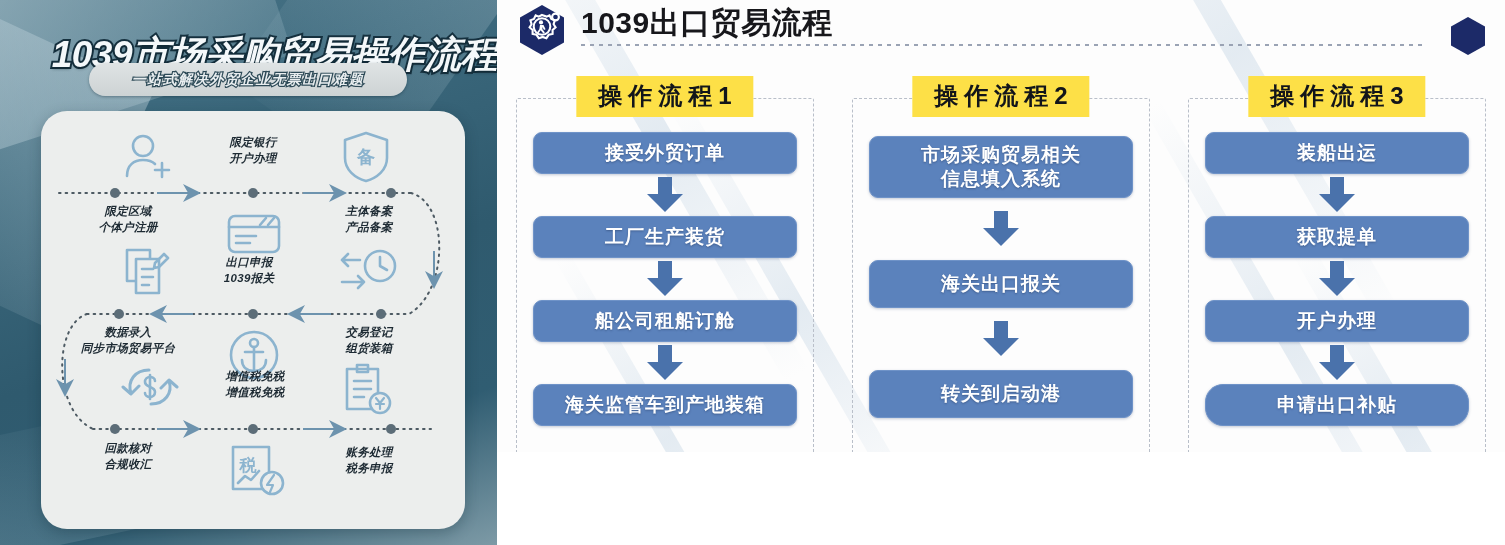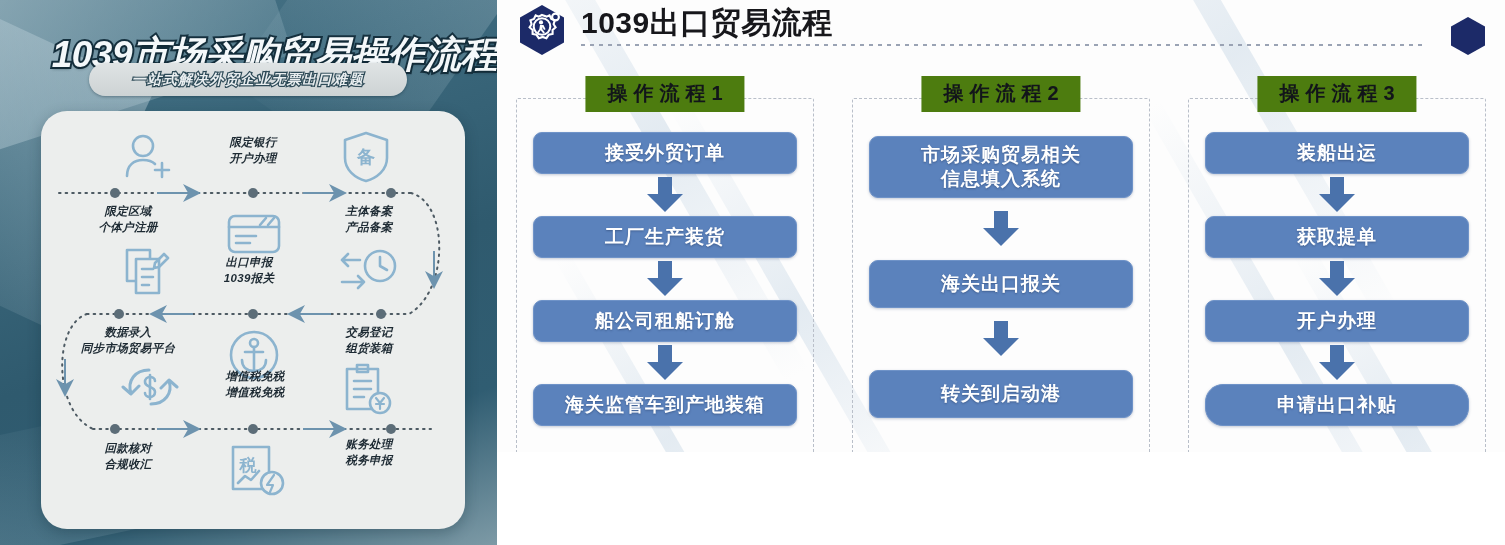--- a/index.html
+++ b/index.html
@@ -162,23 +162,23 @@
   .col-box {
     position: absolute;
     left: 19px; right: 19px; top: 22px; bottom: 10px;
     border: 1.4px dashed #b9bfc9;
     border-radius: 2px;
   }
   .col-head {
     position: absolute;
     left: 50%; top: 0;
     transform: translateX(-50%);
-    background: #4d7c0f;
+    background: #fde047;
     padding: 4px 16px 5px 16px;
-    font-size: 20px;
+    font-size: 24px;
     font-weight: bold;
     color: #12151a;
     letter-spacing: 6px;
     text-indent: 6px;
     white-space: nowrap;
     z-index: 2;
   }
   .col-inner {
     position: absolute;
     left: 36px; right: 36px; top: 56px; bottom: 30px;
@@ -369,21 +369,21 @@
         <span>合规收汇</span>
       </div>
       <div class="fc-label" style="left:12px;top:214px;width:150px;">
         <span>数据录入</span><br>
         <span>同步市场贸易平台</span>
       </div>
       <div class="fc-label" style="left:145px;top:258px;width:138px;">
         <span>增值税免税</span><br>
         <span>增值税免税</span>
       </div>
-      <div class="fc-label" style="left:272px;top:326px;width:112px;">
+      <div class="fc-label" style="left:272px;top:334px;width:112px;">
         <span>账务处理</span><br>
         <span>税务申报</span>
       </div>
     </div>
   </div>
 
   <div id="right-panel">
     <div class="rp-streak" style="left:-120px;top:120px;width:560px;height:26px;"></div>
     <div class="rp-streak" style="left:60px;top:300px;width:480px;height:20px;"></div>
     <div class="rp-streak" style="left:430px;top:40px;width:620px;height:24px;"></div>

